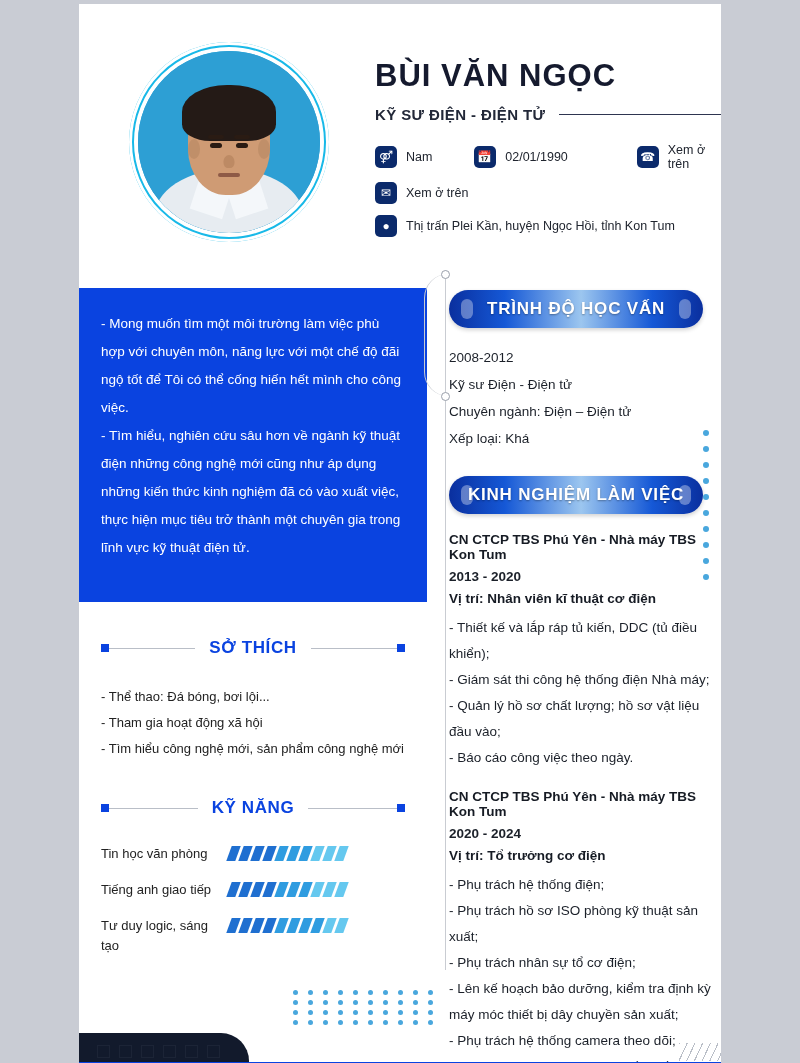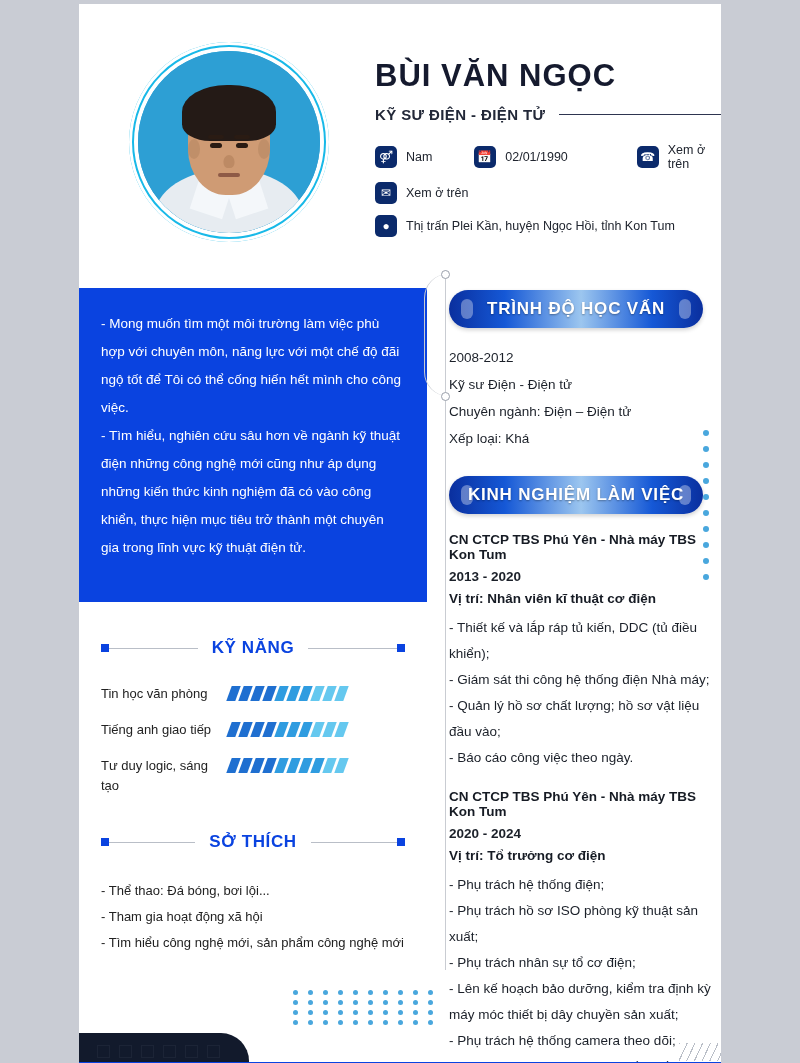--- a/index.html
+++ b/index.html
@@ -283,21 +283,35 @@
         </div>
       </div>
     </div>
   </div>
 
   <div class="body">
 
     <div class="left">
       <div class="objective">
         <p>- Mong muốn tìm một môi trường làm việc phù hợp với chuyên môn, năng lực với một chế độ đãi ngộ tốt để Tôi có thể cống hiến hết mình cho công việc.</p>
-        <p>- Tìm hiểu, nghiên cứu sâu hơn về ngành kỹ thuật điện những công nghệ mới cũng như áp dụng những kiến thức kinh nghiệm đã có vào công khiển, thực hiện mục tiêu trở thành một chuyên gia trong lĩnh vực kỹ thuật điện tử.</p>
+        <p>- Tìm hiểu, nghiên cứu sâu hơn về ngành kỹ thuật điện những công nghệ mới cũng như áp dụng những kiến thức kinh nghiệm đã có vào xuất việc, thực hiện mục tiêu trở thành một chuyên gia trong lĩnh vực kỹ thuật điện tử.</p>
+      </div>
+
+      <div class="lsec">
+        <div class="lsec-head">
+          <div class="lsec-line"></div>
+          <div class="lsec-sq-l"></div>
+          <div class="lsec-sq-r"></div>
+          <h3>SỞ THÍCH</h3>
+        </div>
+        <div class="hobbies">
+          <div>- Thể thao: Đá bóng, bơi lội...</div>
+          <div>- Tham gia hoạt động xã hội</div>
+          <div>- Tìm hiểu công nghệ mới, sản phẩm công nghệ mới</div>
+        </div>
       </div>
 
       <div class="lsec">
         <div class="lsec-head">
           <div class="lsec-line"></div>
           <div class="lsec-sq-l"></div>
           <div class="lsec-sq-r"></div>
           <h3>KỸ NĂNG</h3>
         </div>
 
@@ -340,34 +354,20 @@
               <i class="bar on"></i>
               <i class="bar on"></i>
               <i class="bar on"></i>
             <i class="bar mid"></i>
               <i class="bar mid"></i>
               <i class="bar mid"></i>
               <i class="bar mid"></i>
             <i class="bar off"></i>
               <i class="bar off"></i>
           </div>
-        </div>
-      </div>
-
-      <div class="lsec">
-        <div class="lsec-head">
-          <div class="lsec-line"></div>
-          <div class="lsec-sq-l"></div>
-          <div class="lsec-sq-r"></div>
-          <h3>SỞ THÍCH</h3>
-        </div>
-        <div class="hobbies">
-          <div>- Thể thao: Đá bóng, bơi lội...</div>
-          <div>- Tham gia hoạt động xã hội</div>
-          <div>- Tìm hiểu công nghệ mới, sản phẩm công nghệ mới</div>
         </div>
       </div>
     </div>
 
     <div class="right">
       <div class="rbanner">
         <span>TRÌNH ĐỘ HỌC VẤN</span>
       </div>
       <div class="redu">
         <div>2008-2012</div>

